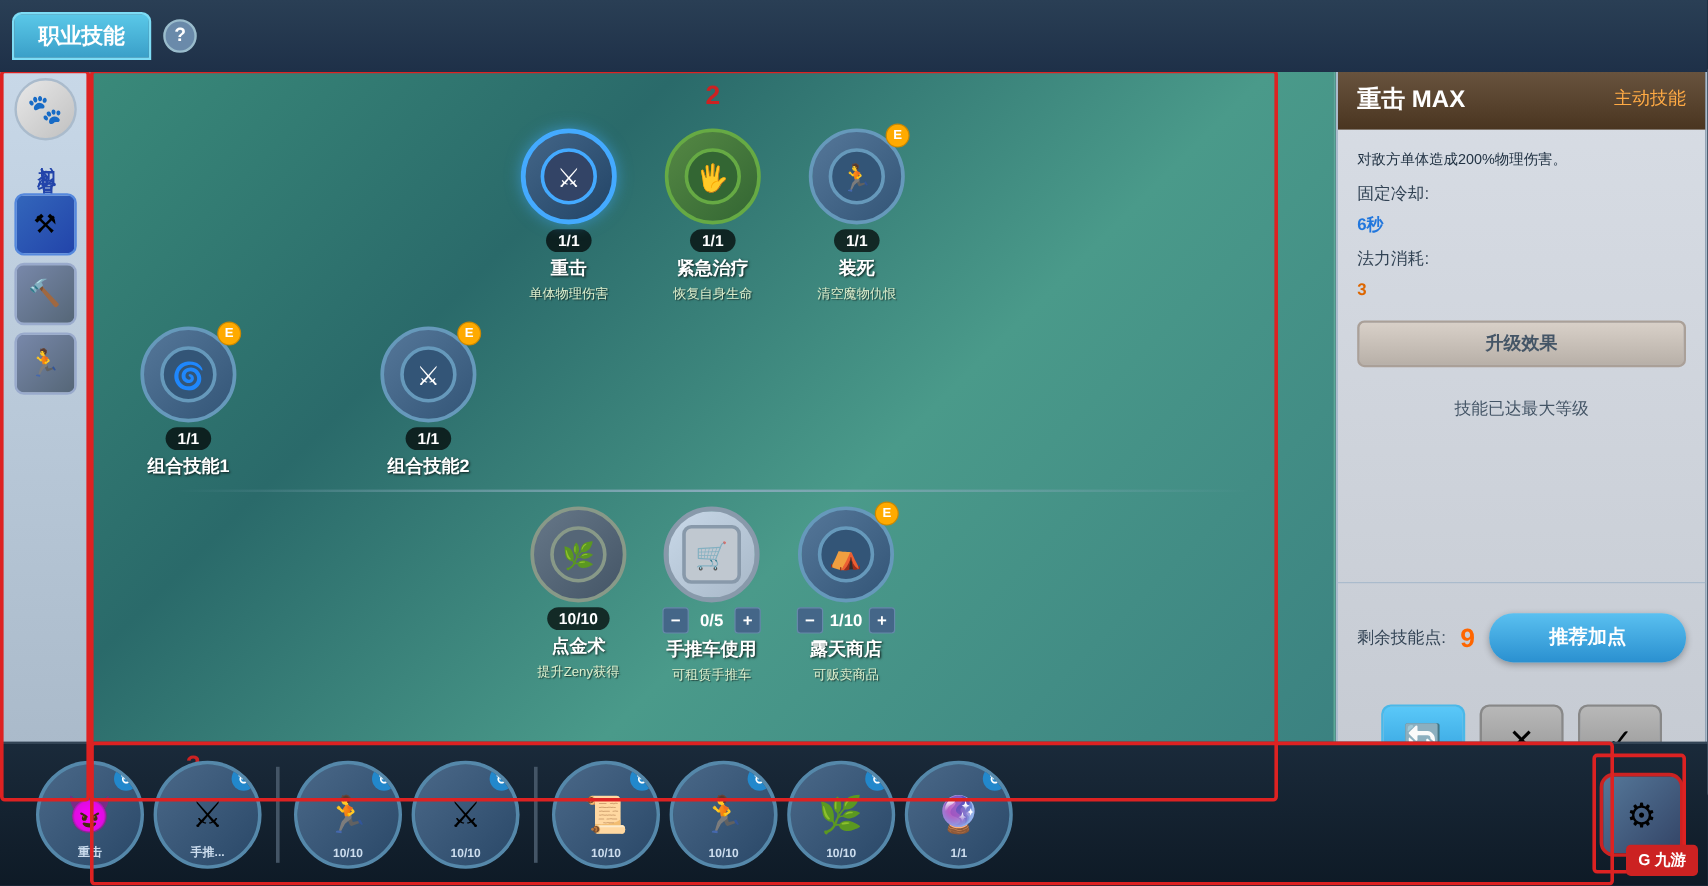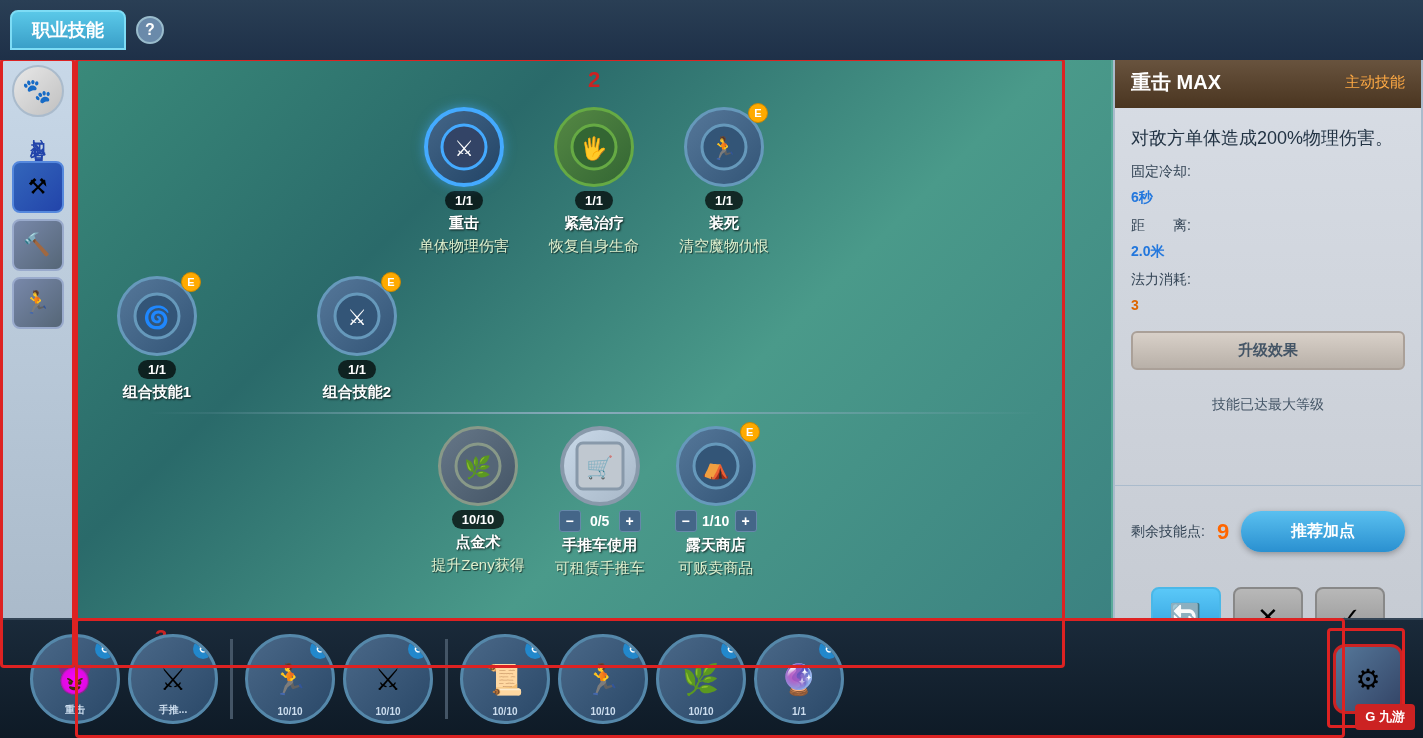--- a/index.html
+++ b/index.html
@@ -174,21 +174,21 @@
     }
 
     .skill-name {
       font-size: 15px;
       color: white;
       font-weight: bold;
       text-shadow: 1px 1px 2px rgba(0,0,0,0.8);
     }
 
     .skill-desc {
-      font-size: 15px;
+      font-size: 11px;
       color: #ddeecc;
       text-shadow: 1px 1px 1px rgba(0,0,0,0.6);
     }
 
     
     .skill-divider {
       width: 90%;
       height: 2px;
       background: linear-gradient(90deg, transparent, #88aabb, transparent);
       margin: 8px auto;
@@ -259,21 +259,21 @@
 
     .panel-body {
       padding: 16px;
       flex: 1;
       display: flex;
       flex-direction: column;
       gap: 10px;
     }
 
     .skill-detail-text {
-      font-size: 18px;
+      font-size: 12px;
       color: #223344;
       line-height: 1.6;
     }
 
     .detail-row {
       display: flex;
       align-items: baseline;
       gap: 8px;
       font-size: 14px;
       color: #334455;
@@ -629,24 +629,20 @@
       <div class="panel-title">重击 MAX</div>
       <div class="panel-type">主动技能</div>
     </div>
     <div class="panel-body">
       <div class="skill-detail-text">对敌方单体造成200%物理伤害。</div>
       <div class="detail-row">
         <span class="detail-label">固定冷却:</span>
         <span class="detail-value">6秒</span>
       </div>
       <div class="detail-row">
-        <span class="detail-label">距　　离:</span>
-        <span class="detail-value">2.0米</span>
-      </div>
-      <div class="detail-row">
         <span class="detail-label">法力消耗:</span>
         <span class="detail-value orange">3</span>
       </div>
 
       <div class="upgrade-btn">升级效果</div>
       <div class="max-level-text">技能已达最大等级</div>
     </div>
 
     <div class="panel-footer">
       <span class="remaining-label">剩余技能点:</span>

